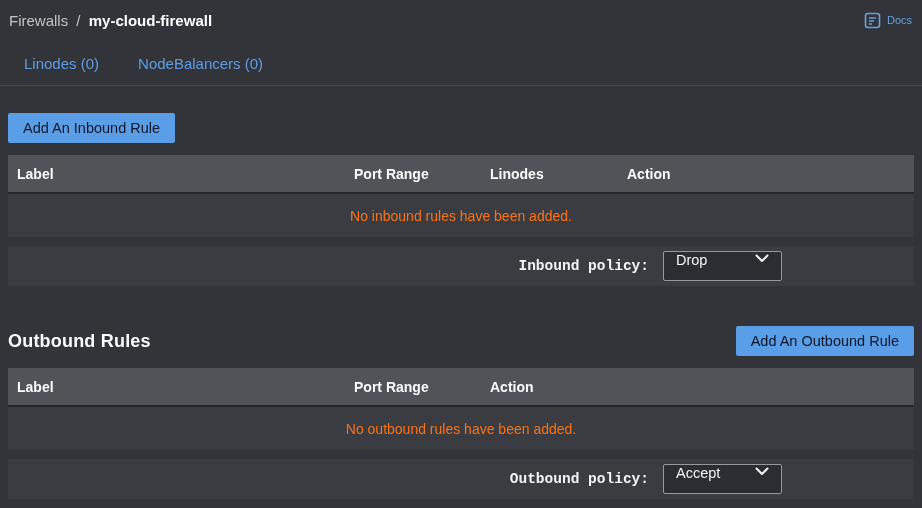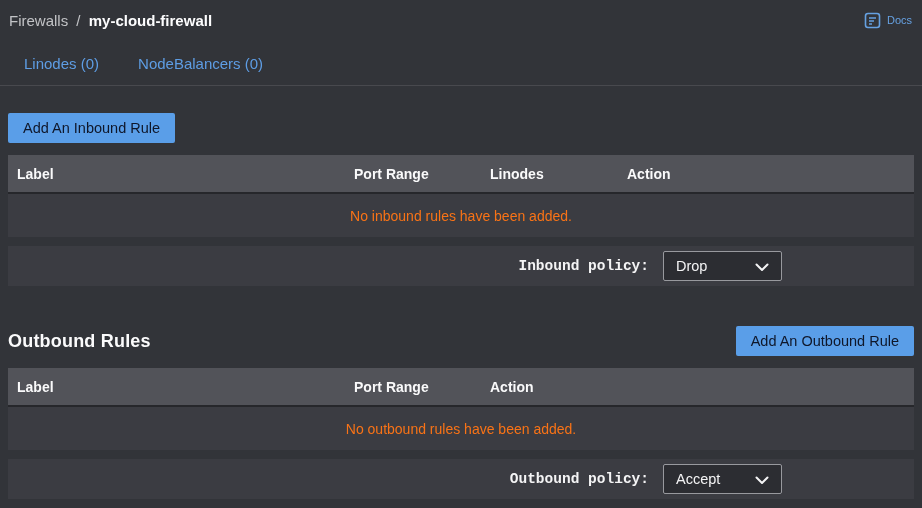--- a/index.html
+++ b/index.html
@@ -79,21 +79,21 @@
     font-size:14px; color:#f97316;
   }
   .policy-row {
     margin:9px 8px 0 8px; height:40px; background:#3b3c42;
     display:flex; align-items:center; justify-content:flex-end;
   }
   .policy-label { font-size:14.5px; font-weight:bold; color:#f4f4f5; margin-right:14px;font-family:Liberation Mono, monospace; }
   .policy-select {
     width:119px; height:30px; margin-right:132px;
     background:#2c2d32; border:1px solid #98999e; border-radius:2px;
-    display:flex; align-items:center; justify-content:space-between;
+    display:flex; justify-content:space-between;
     padding:0 12px; font-size:14.5px; color:#f4f4f5;
     cursor:pointer;
   }
   .policy-select svg { display:block; margin-top:2px; }
 </style>
 </head>
 <body>
 
 <div class="topbar">
   <div class="breadcrumb">

